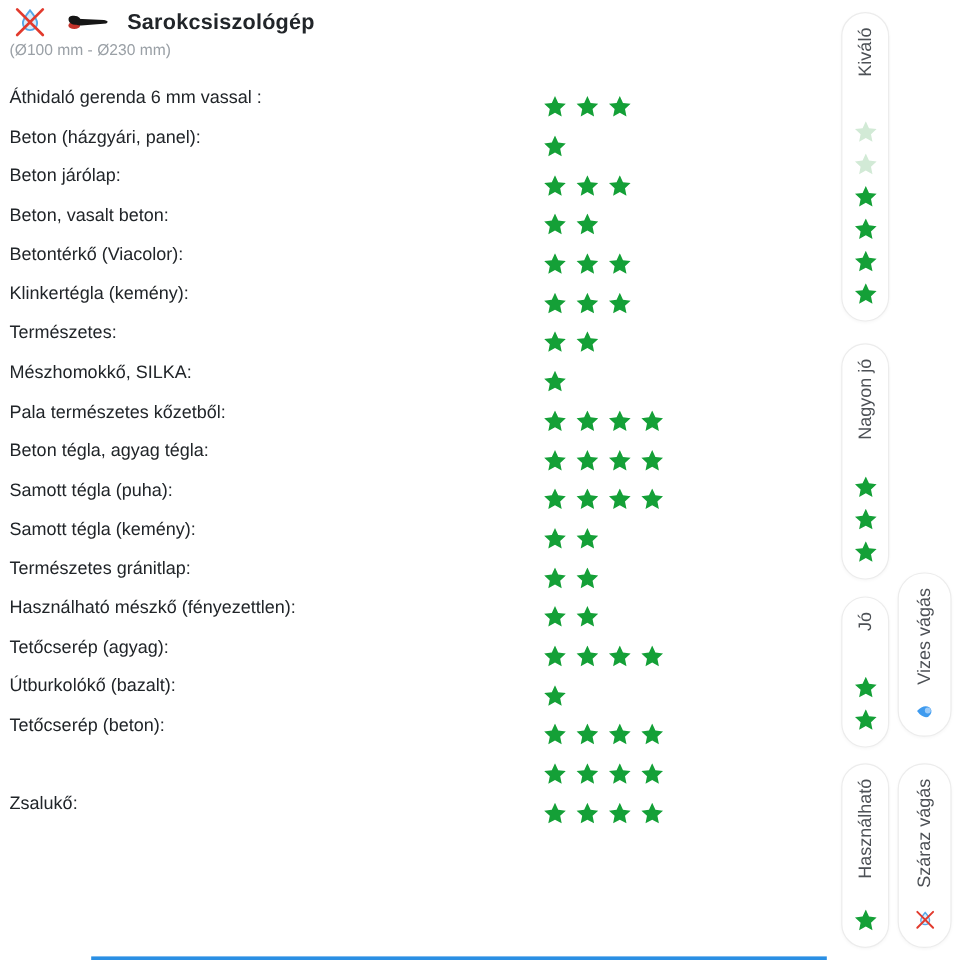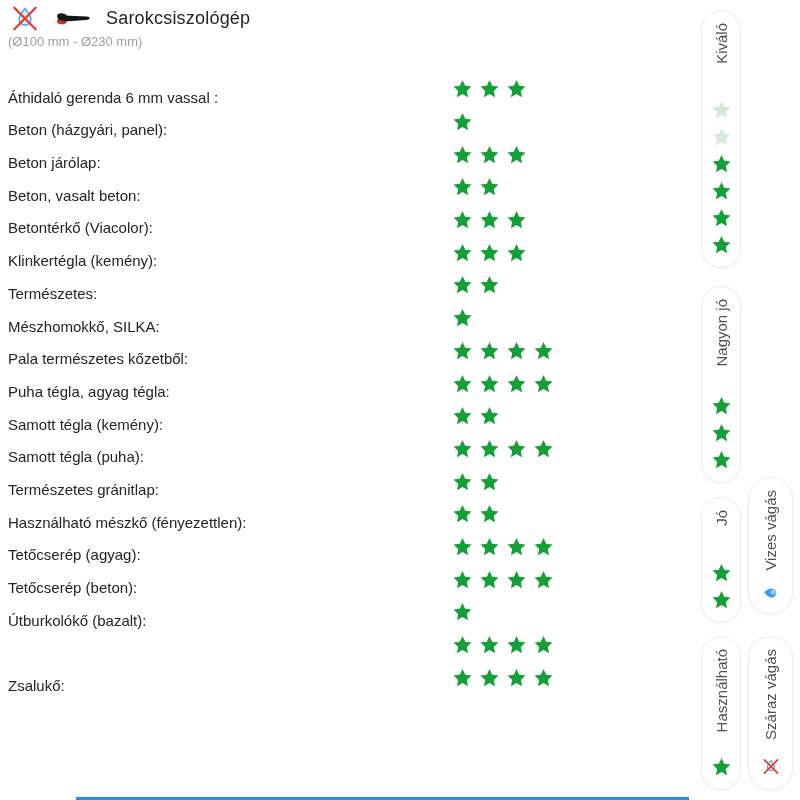--- a/index.html
+++ b/index.html
@@ -5,24 +5,24 @@
   :root{
     --star-green:#14a037; --star-faded:#d2ead6; --text-dark:#212529;
     --text-gray:#9aa0a6; --pill-label:#4d5156; --pill-border:#ececec;
     --drop-blue:#57a8e8; --cross-red:#e23b2e; --divider-blue:#2a8fe4;
   }
   *{margin:0;padding:0;box-sizing:border-box}
   html,body{width:800px;height:800px;background:#fff;overflow:hidden;
     font-family:"Liberation Sans",sans-serif;position:relative}
   .header{position:absolute;left:10px;top:5px;display:flex;align-items:center;gap:15px}
   .hicon{display:inline-flex;flex:none}
-  .title{font-size:18px;font-weight:normal;color:var(--text-dark);letter-spacing:.2px}
+  .title{font-size:18px;font-weight:bold;color:var(--text-dark);letter-spacing:.2px}
   .subtitle{position:absolute;left:8px;top:34px;font-size:13px;color:var(--text-gray)}
   .materials{position:absolute;left:8px;top:73px;width:680px}
-  .row{height:32.7px;display:flex;align-items:flex-end;position:relative}
+  .row{height:32.7px;display:flex;align-items:flex-start;position:relative}
   .mlabel{font-size:15px;color:var(--text-dark)}
   .row-stars{position:absolute;left:445px;top:50%;transform:translateY(-50%);
     display:flex;gap:8px;align-items:center}
   .star{width:19px;height:18px;flex:none}
   .star polygon{fill:var(--star-green)}
   .star.faded polygon{fill:var(--star-faded)}
   .pill{position:absolute;background:#fff;border:1px solid var(--pill-border);
     border-radius:22px;display:flex;flex-direction:column;align-items:center;
     justify-content:space-between;box-shadow:0 1px 3px rgba(0,0,0,.04)}
   .colA{left:701px;width:40px}
@@ -163,21 +163,38 @@
         </svg>
         <svg viewBox="0 0 20 19" class="star">
           <polygon points="10,0 12.82,6.12 19.51,6.91 14.57,11.48 15.88,18.09 10,14.8 4.12,18.09 5.43,11.48 0.49,6.91 7.18,6.12"></polygon>
         </svg>
         <svg viewBox="0 0 20 19" class="star">
           <polygon points="10,0 12.82,6.12 19.51,6.91 14.57,11.48 15.88,18.09 10,14.8 4.12,18.09 5.43,11.48 0.49,6.91 7.18,6.12"></polygon>
         </svg>
       </span>
     </div>
     <div class="row">
-      <span class="mlabel">Puha tégla, agyag tégla:</span>
+      <span class="mlabel">Beton tégla, agyag tégla:</span>
+      <span class="row-stars">
+        <svg viewBox="0 0 20 19" class="star">
+          <polygon points="10,0 12.82,6.12 19.51,6.91 14.57,11.48 15.88,18.09 10,14.8 4.12,18.09 5.43,11.48 0.49,6.91 7.18,6.12"></polygon>
+        </svg>
+        <svg viewBox="0 0 20 19" class="star">
+          <polygon points="10,0 12.82,6.12 19.51,6.91 14.57,11.48 15.88,18.09 10,14.8 4.12,18.09 5.43,11.48 0.49,6.91 7.18,6.12"></polygon>
+        </svg>
+        <svg viewBox="0 0 20 19" class="star">
+          <polygon points="10,0 12.82,6.12 19.51,6.91 14.57,11.48 15.88,18.09 10,14.8 4.12,18.09 5.43,11.48 0.49,6.91 7.18,6.12"></polygon>
+        </svg>
+        <svg viewBox="0 0 20 19" class="star">
+          <polygon points="10,0 12.82,6.12 19.51,6.91 14.57,11.48 15.88,18.09 10,14.8 4.12,18.09 5.43,11.48 0.49,6.91 7.18,6.12"></polygon>
+        </svg>
+      </span>
+    </div>
+    <div class="row">
+      <span class="mlabel">Samott tégla (puha):</span>
       <span class="row-stars">
         <svg viewBox="0 0 20 19" class="star">
           <polygon points="10,0 12.82,6.12 19.51,6.91 14.57,11.48 15.88,18.09 10,14.8 4.12,18.09 5.43,11.48 0.49,6.91 7.18,6.12"></polygon>
         </svg>
         <svg viewBox="0 0 20 19" class="star">
           <polygon points="10,0 12.82,6.12 19.51,6.91 14.57,11.48 15.88,18.09 10,14.8 4.12,18.09 5.43,11.48 0.49,6.91 7.18,6.12"></polygon>
         </svg>
         <svg viewBox="0 0 20 19" class="star">
           <polygon points="10,0 12.82,6.12 19.51,6.91 14.57,11.48 15.88,18.09 10,14.8 4.12,18.09 5.43,11.48 0.49,6.91 7.18,6.12"></polygon>
         </svg>
@@ -191,37 +208,20 @@
       <span class="row-stars">
         <svg viewBox="0 0 20 19" class="star">
           <polygon points="10,0 12.82,6.12 19.51,6.91 14.57,11.48 15.88,18.09 10,14.8 4.12,18.09 5.43,11.48 0.49,6.91 7.18,6.12"></polygon>
         </svg>
         <svg viewBox="0 0 20 19" class="star">
           <polygon points="10,0 12.82,6.12 19.51,6.91 14.57,11.48 15.88,18.09 10,14.8 4.12,18.09 5.43,11.48 0.49,6.91 7.18,6.12"></polygon>
         </svg>
       </span>
     </div>
     <div class="row">
-      <span class="mlabel">Samott tégla (puha):</span>
-      <span class="row-stars">
-        <svg viewBox="0 0 20 19" class="star">
-          <polygon points="10,0 12.82,6.12 19.51,6.91 14.57,11.48 15.88,18.09 10,14.8 4.12,18.09 5.43,11.48 0.49,6.91 7.18,6.12"></polygon>
-        </svg>
-        <svg viewBox="0 0 20 19" class="star">
-          <polygon points="10,0 12.82,6.12 19.51,6.91 14.57,11.48 15.88,18.09 10,14.8 4.12,18.09 5.43,11.48 0.49,6.91 7.18,6.12"></polygon>
-        </svg>
-        <svg viewBox="0 0 20 19" class="star">
-          <polygon points="10,0 12.82,6.12 19.51,6.91 14.57,11.48 15.88,18.09 10,14.8 4.12,18.09 5.43,11.48 0.49,6.91 7.18,6.12"></polygon>
-        </svg>
-        <svg viewBox="0 0 20 19" class="star">
-          <polygon points="10,0 12.82,6.12 19.51,6.91 14.57,11.48 15.88,18.09 10,14.8 4.12,18.09 5.43,11.48 0.49,6.91 7.18,6.12"></polygon>
-        </svg>
-      </span>
-    </div>
-    <div class="row">
       <span class="mlabel">Természetes gránitlap:</span>
       <span class="row-stars">
         <svg viewBox="0 0 20 19" class="star">
           <polygon points="10,0 12.82,6.12 19.51,6.91 14.57,11.48 15.88,18.09 10,14.8 4.12,18.09 5.43,11.48 0.49,6.91 7.18,6.12"></polygon>
         </svg>
         <svg viewBox="0 0 20 19" class="star">
           <polygon points="10,0 12.82,6.12 19.51,6.91 14.57,11.48 15.88,18.09 10,14.8 4.12,18.09 5.43,11.48 0.49,6.91 7.18,6.12"></polygon>
         </svg>
       </span>
     </div>
@@ -247,39 +247,39 @@
         </svg>
         <svg viewBox="0 0 20 19" class="star">
           <polygon points="10,0 12.82,6.12 19.51,6.91 14.57,11.48 15.88,18.09 10,14.8 4.12,18.09 5.43,11.48 0.49,6.91 7.18,6.12"></polygon>
         </svg>
         <svg viewBox="0 0 20 19" class="star">
           <polygon points="10,0 12.82,6.12 19.51,6.91 14.57,11.48 15.88,18.09 10,14.8 4.12,18.09 5.43,11.48 0.49,6.91 7.18,6.12"></polygon>
         </svg>
       </span>
     </div>
     <div class="row">
+      <span class="mlabel">Útburkolókő (bazalt):</span>
+      <span class="row-stars">
+        <svg viewBox="0 0 20 19" class="star">
+          <polygon points="10,0 12.82,6.12 19.51,6.91 14.57,11.48 15.88,18.09 10,14.8 4.12,18.09 5.43,11.48 0.49,6.91 7.18,6.12"></polygon>
+        </svg>
+      </span>
+    </div>
+    <div class="row">
       <span class="mlabel">Tetőcserép (beton):</span>
       <span class="row-stars">
         <svg viewBox="0 0 20 19" class="star">
           <polygon points="10,0 12.82,6.12 19.51,6.91 14.57,11.48 15.88,18.09 10,14.8 4.12,18.09 5.43,11.48 0.49,6.91 7.18,6.12"></polygon>
         </svg>
         <svg viewBox="0 0 20 19" class="star">
           <polygon points="10,0 12.82,6.12 19.51,6.91 14.57,11.48 15.88,18.09 10,14.8 4.12,18.09 5.43,11.48 0.49,6.91 7.18,6.12"></polygon>
         </svg>
         <svg viewBox="0 0 20 19" class="star">
           <polygon points="10,0 12.82,6.12 19.51,6.91 14.57,11.48 15.88,18.09 10,14.8 4.12,18.09 5.43,11.48 0.49,6.91 7.18,6.12"></polygon>
         </svg>
-        <svg viewBox="0 0 20 19" class="star">
-          <polygon points="10,0 12.82,6.12 19.51,6.91 14.57,11.48 15.88,18.09 10,14.8 4.12,18.09 5.43,11.48 0.49,6.91 7.18,6.12"></polygon>
-        </svg>
-      </span>
-    </div>
-    <div class="row">
-      <span class="mlabel">Útburkolókő (bazalt):</span>
-      <span class="row-stars">
         <svg viewBox="0 0 20 19" class="star">
           <polygon points="10,0 12.82,6.12 19.51,6.91 14.57,11.48 15.88,18.09 10,14.8 4.12,18.09 5.43,11.48 0.49,6.91 7.18,6.12"></polygon>
         </svg>
       </span>
     </div>
     <div class="row">
       <span class="row-stars">
         <svg viewBox="0 0 20 19" class="star">
           <polygon points="10,0 12.82,6.12 19.51,6.91 14.57,11.48 15.88,18.09 10,14.8 4.12,18.09 5.43,11.48 0.49,6.91 7.18,6.12"></polygon>
         </svg>

